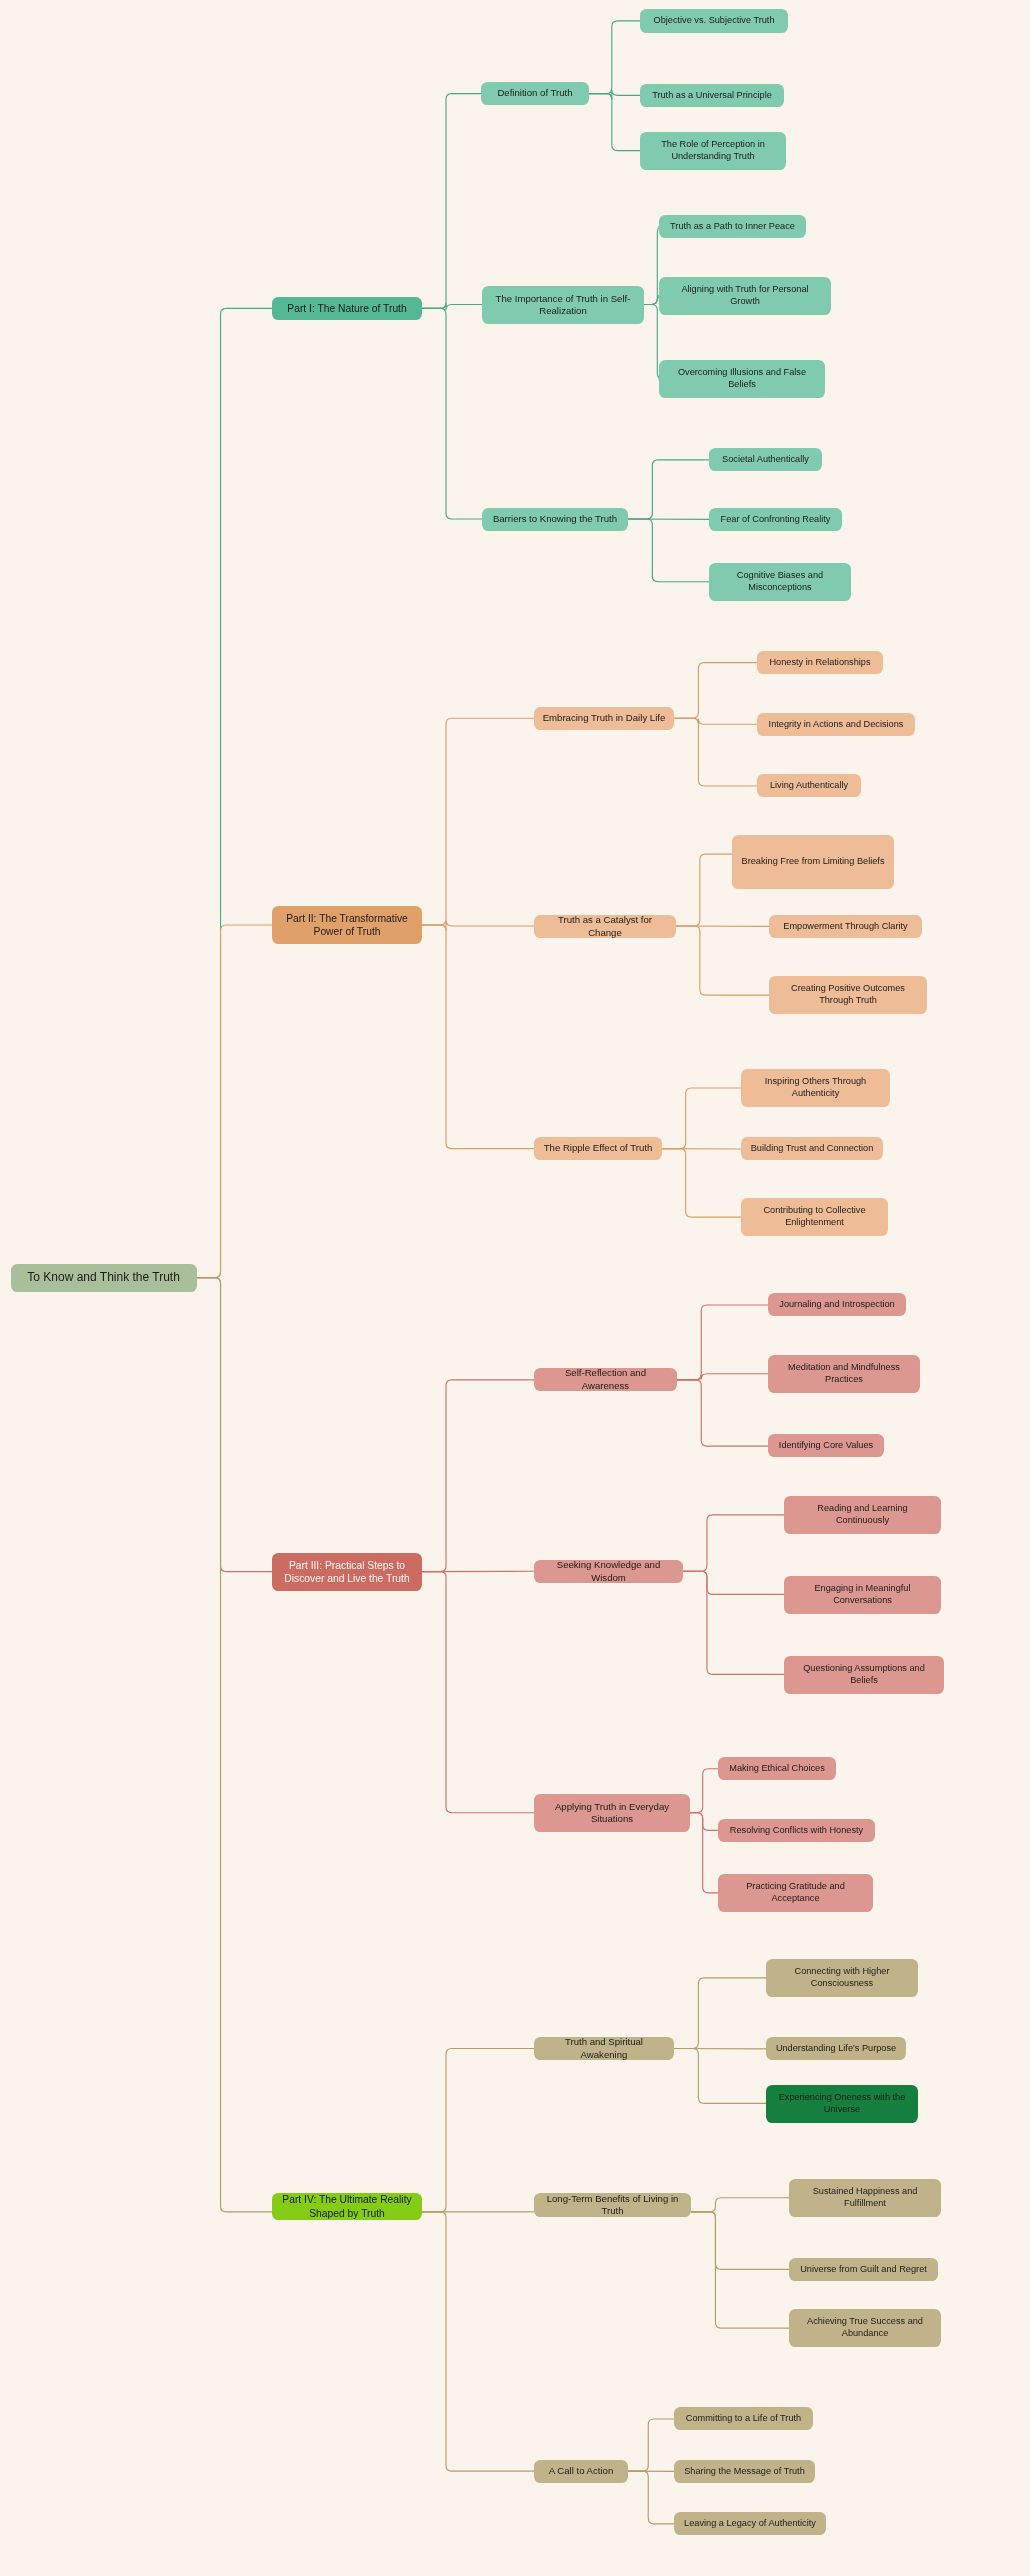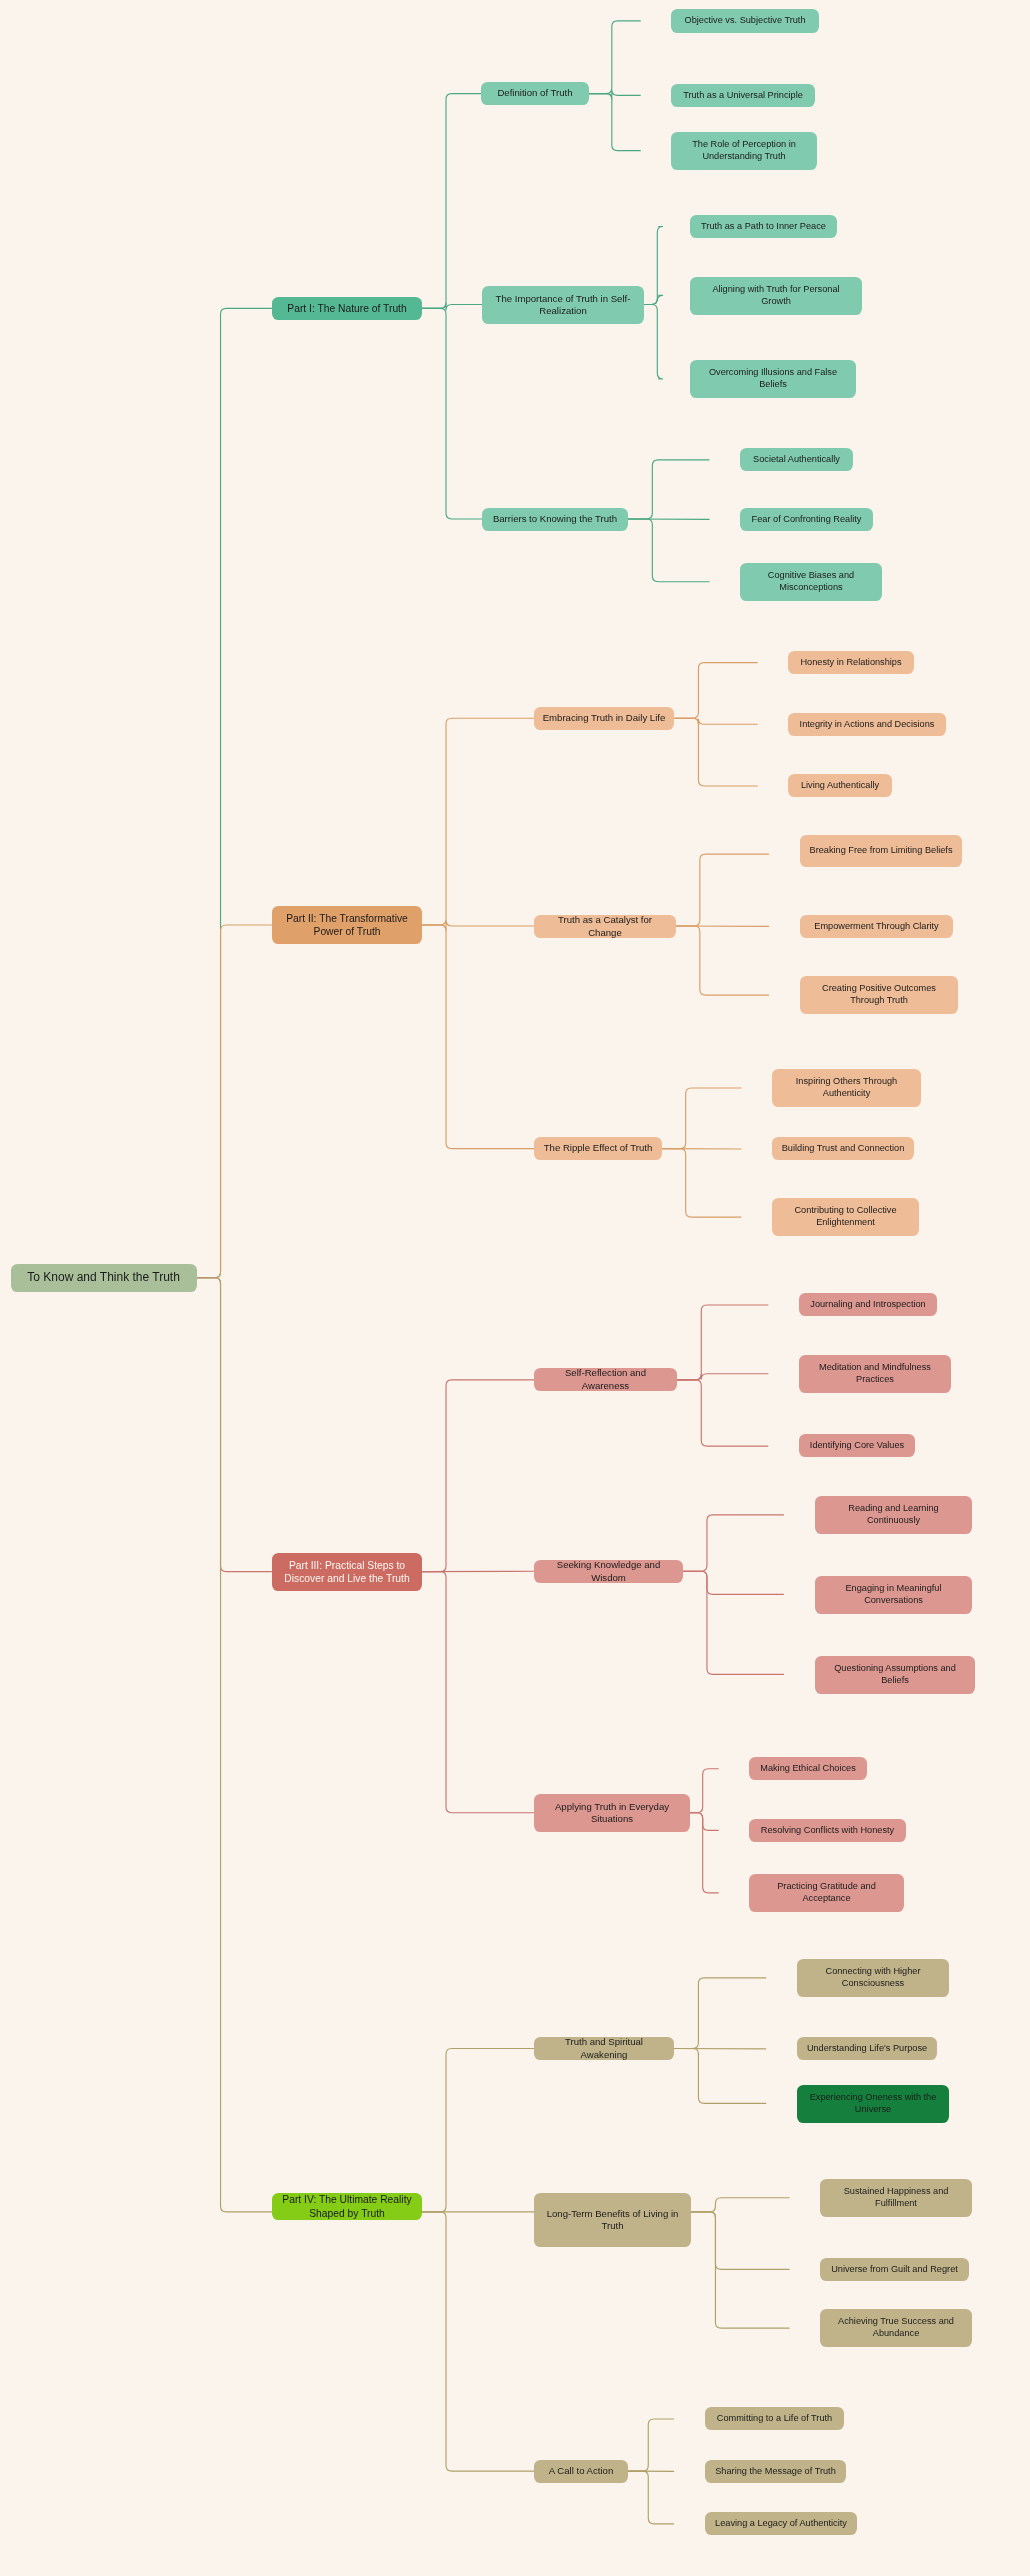--- a/index.html
+++ b/index.html
@@ -44,21 +44,20 @@
     font-size: 12px;
   }
   .node-l1 {
     font-size: 10.3px;
   }
   .node-l2 {
     font-size: 9.6px;
   }
   .node-l3 {
     font-size: 9.2px;
-    margin-left: 31px;
   }
   .node-label {
     display: block;
     width: 100%;
   }
   .white-text { color: #fdf8f2; }
 </style>
 </head>
 <body>
 
@@ -171,21 +170,21 @@
       </div>
       <div class="node node-l3" style="left: 757px; top: 713px; width: 158px; height: 23.4px; background: rgb(238, 188, 150);">
         <span class="node-label">Integrity in Actions and Decisions</span>
       </div>
       <div class="node node-l3" style="left: 757px; top: 774px; width: 104px; height: 23.4px; background: rgb(238, 188, 150);">
         <span class="node-label">Living Authentically</span>
       </div>
       <div class="node node-l2" style="left: 534px; top: 915px; width: 142px; height: 23px; background: rgb(238, 188, 150);">
         <span class="node-label">Truth as a Catalyst for Change</span>
       </div>
-      <div class="node node-l3" style="left: 769px; top: 835px; width: 162px; height: 32px; background: rgb(238, 188, 150);">
+      <div class="node node-l3" style="left: 732px; top: 835px; width: 162px; height: 54px; background: rgb(238, 188, 150);">
         <span class="node-label">Breaking Free from Limiting Beliefs</span>
       </div>
       <div class="node node-l3" style="left: 769px; top: 915px; width: 153px; height: 23.4px; background: rgb(238, 188, 150);">
         <span class="node-label">Empowerment Through Clarity</span>
       </div>
       <div class="node node-l3" style="left: 769px; top: 976px; width: 158px; height: 38px; background: rgb(238, 188, 150);">
         <span class="node-label">Creating Positive Outcomes Through Truth</span>
       </div>
       <div class="node node-l2" style="left: 534px; top: 1137px; width: 128px; height: 23px; background: rgb(238, 188, 150);">
         <span class="node-label">The Ripple Effect of Truth</span>
@@ -246,21 +245,21 @@
       </div>
       <div class="node node-l3" style="left: 766px; top: 1959px; width: 152px; height: 38px; background: rgb(192, 179, 138);">
         <span class="node-label">Connecting with Higher Consciousness</span>
       </div>
       <div class="node node-l3" style="left: 766px; top: 2037px; width: 140px; height: 23.4px; background: rgb(192, 179, 138);">
         <span class="node-label">Understanding Life's Purpose</span>
       </div>
       <div class="node node-l3" style="left: 766px; top: 2085px; width: 152px; height: 38px; background: #15803d;">
         <span class="node-label">Experiencing Oneness with the Universe</span>
       </div>
-      <div class="node node-l2" style="left: 534px; top: 2193px; width: 157px; height: 54px; background: rgb(192, 179, 138);">
+      <div class="node node-l2" style="left: 534px; top: 2193px; width: 157px; height: 24px; background: rgb(192, 179, 138);">
         <span class="node-label">Long-Term Benefits of Living in Truth</span>
       </div>
       <div class="node node-l3" style="left: 789px; top: 2179px; width: 152px; height: 38px; background: rgb(192, 179, 138);">
         <span class="node-label">Sustained Happiness and Fulfillment</span>
       </div>
       <div class="node node-l3" style="left: 789px; top: 2258px; width: 149px; height: 23.4px; background: rgb(192, 179, 138);">
         <span class="node-label">Universe from Guilt and Regret</span>
       </div>
       <div class="node node-l3" style="left: 789px; top: 2309px; width: 152px; height: 38px; background: rgb(192, 179, 138);">
         <span class="node-label">Achieving True Success and Abundance</span>

